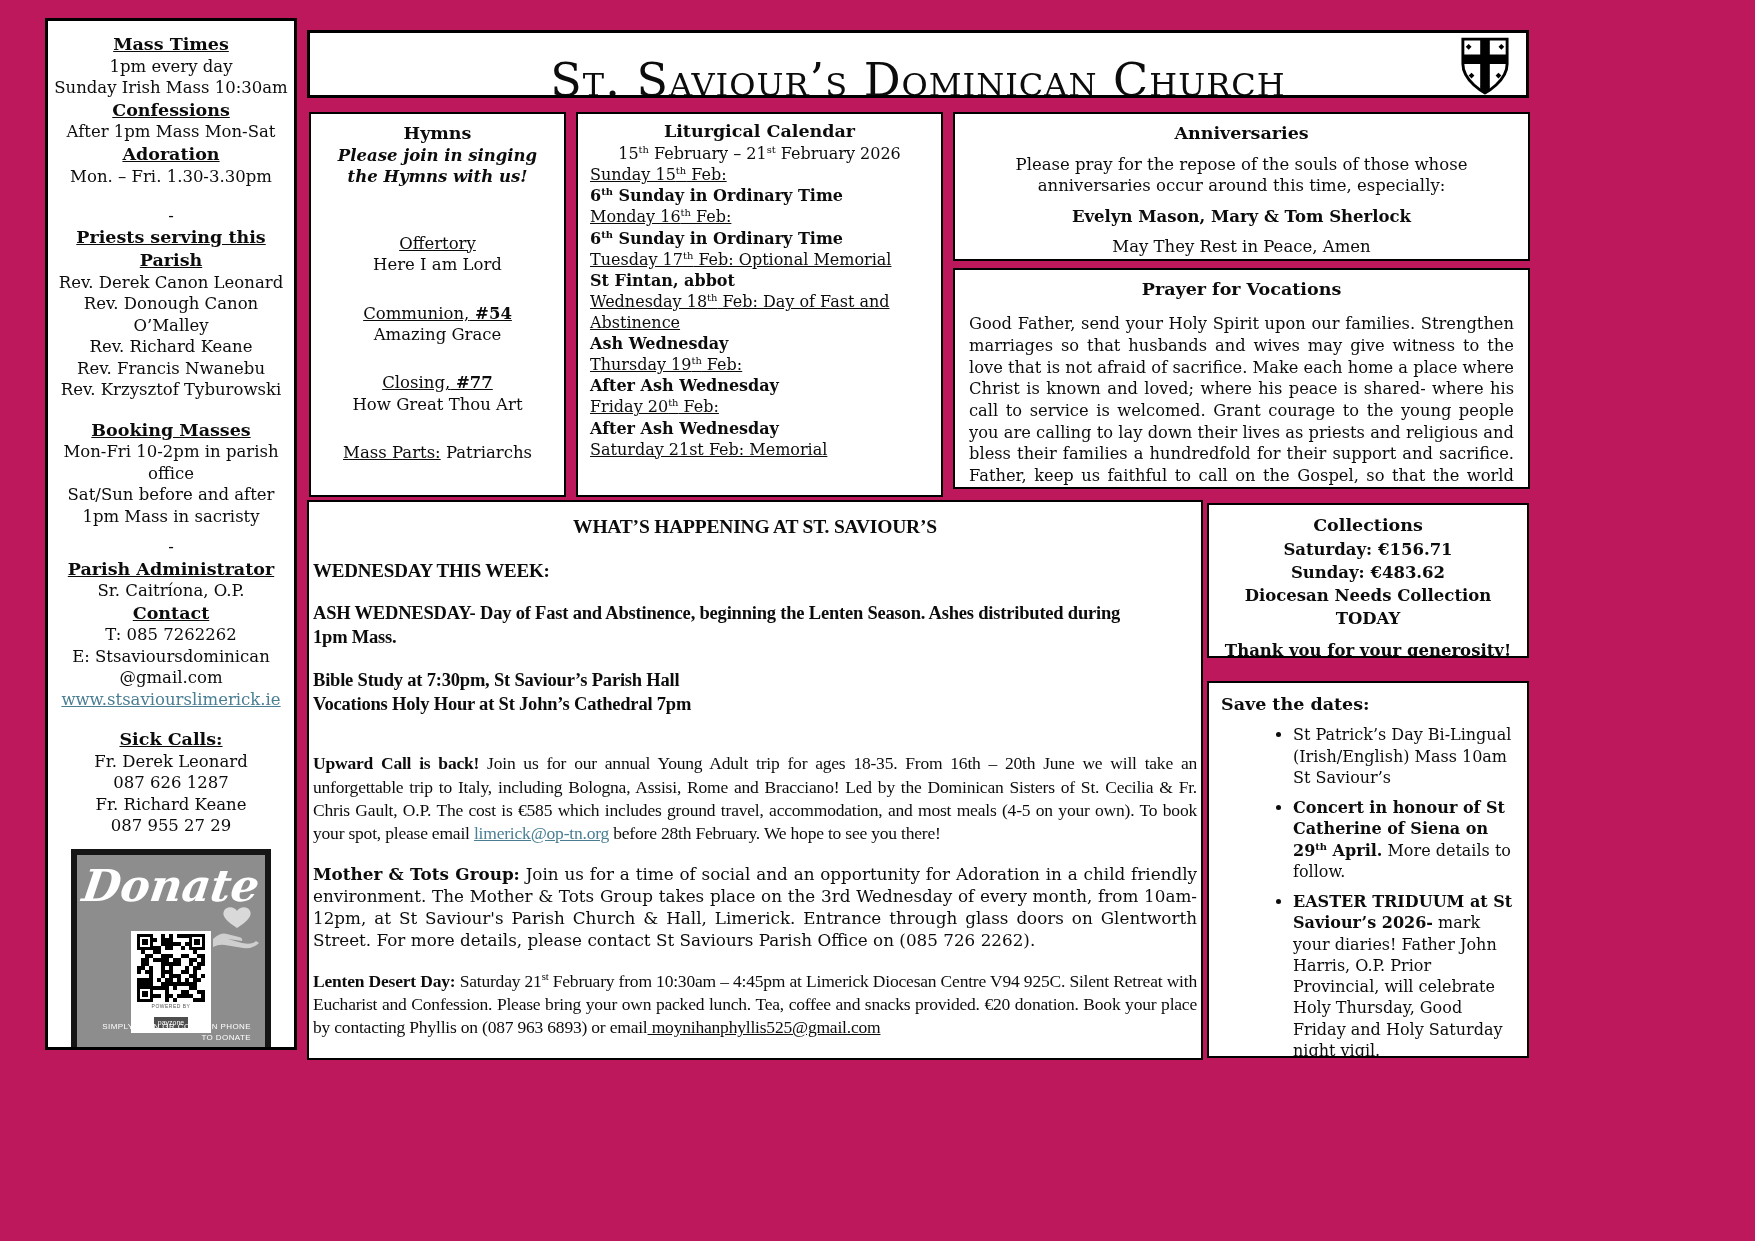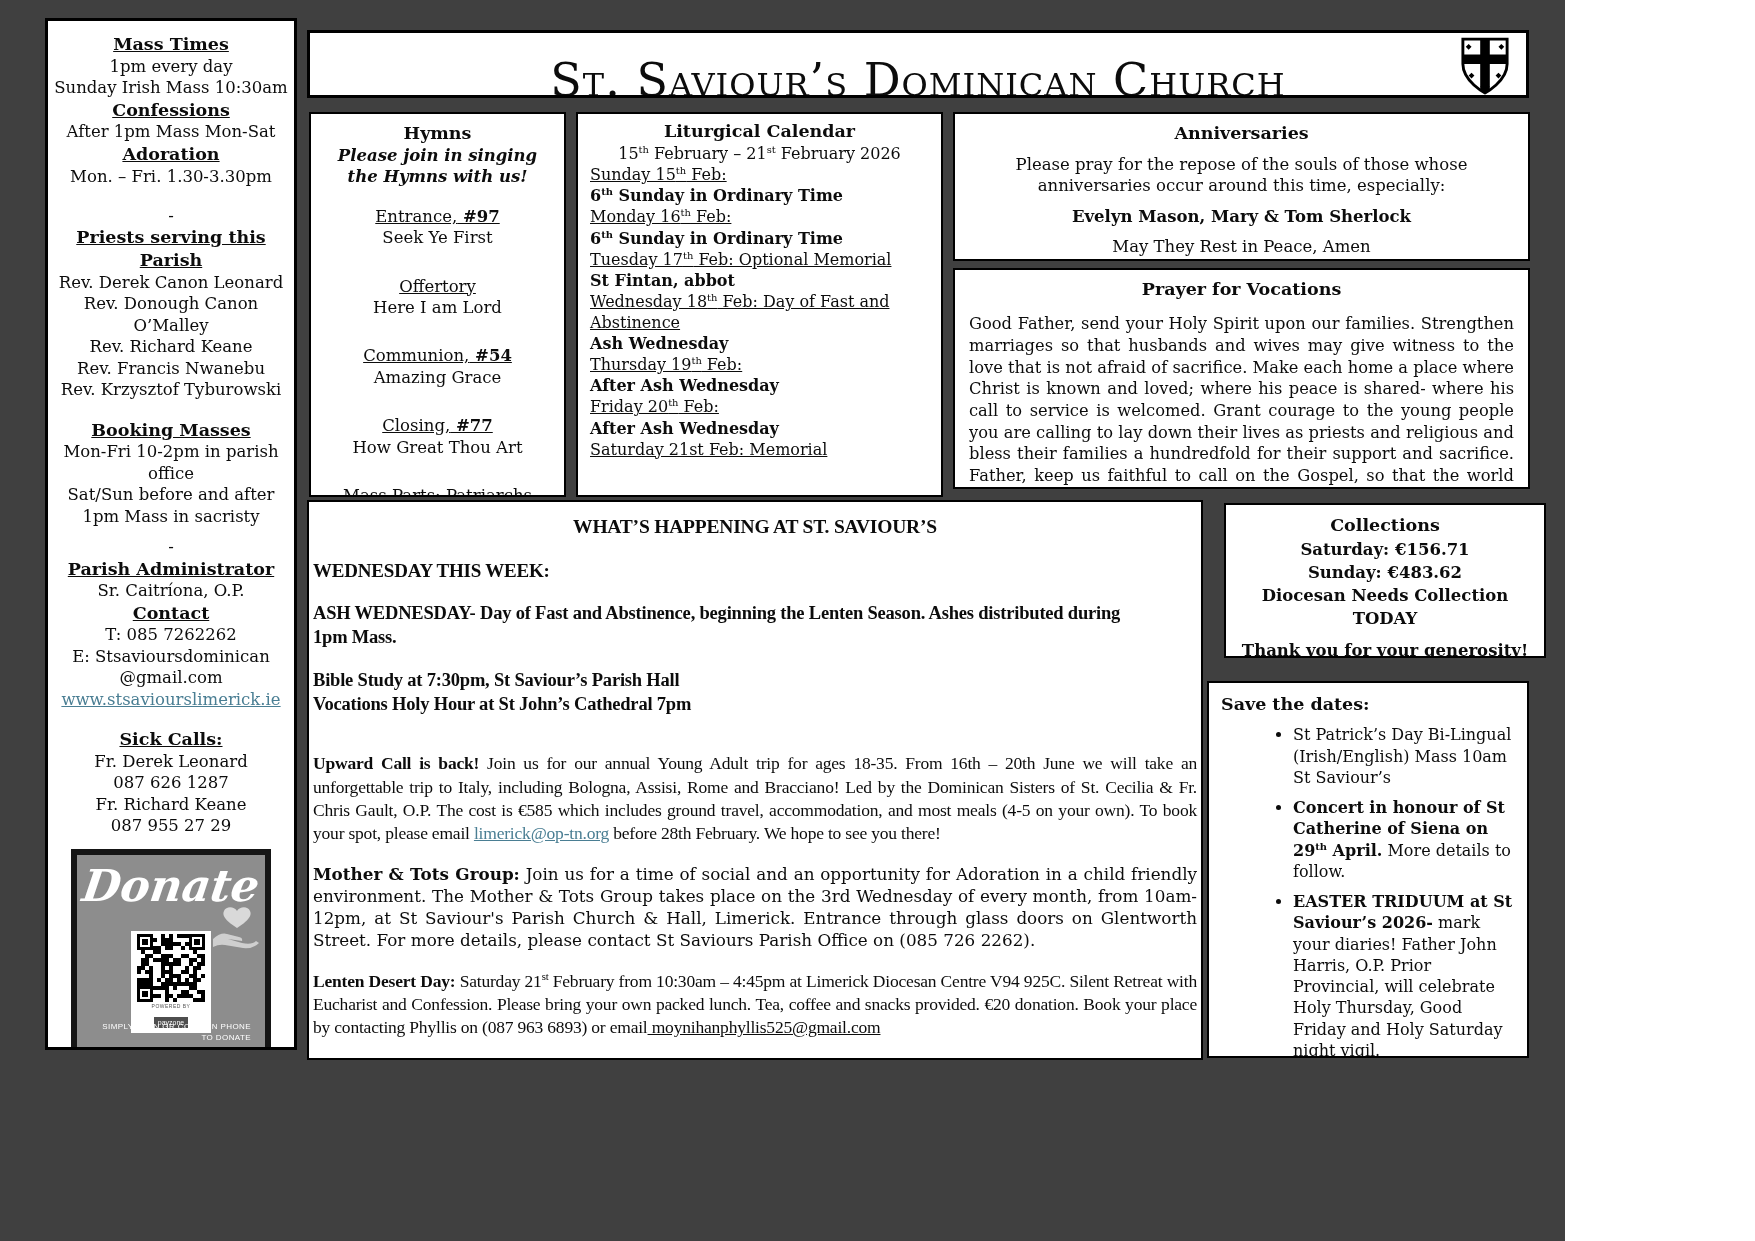--- a/index.html
+++ b/index.html
@@ -1,16 +1,16 @@
 <!DOCTYPE html>
 <html><head>
 <meta charset="utf-8">
 <style>
   html,body{margin:0;padding:0;background:#fff;}
-  .page{position:relative;width:1565px;height:1241px;background:#404040;color:#0c0c0c;
+  .page{position:relative;width:1755px;height:1241px;background:#be185d;color:#0c0c0c;
         font-family:"DejaVu Serif","Liberation Serif",serif;overflow:hidden;}
   .box{position:absolute;background:#fff;border:2px solid #000;box-sizing:border-box;overflow:hidden;}
   .thick{border-width:3px;}
   .u{text-decoration:underline;}
   .b{font-weight:bold;}
   .ctr{text-align:right;}
   .sp{height:18px;}
   .sp-s{height:9px;}
   sup{font-size:0.62em;line-height:0;}
 
@@ -73,21 +73,21 @@
 
   
   .happening{left:307px;top:500px;width:896px;height:560px;padding:12px 4px;font-size:17.5px;line-height:1.32;}
   .narrow{font-family:"Liberation Serif",serif;letter-spacing:-0.2px;}
   .happening .hh{font-weight:bold;font-size:19.5px;text-align:center;}
   .happening p{margin:0;}
   .just{text-align:justify;}
 
   
   .collections{left:1207px;top:503px;width:322px;height:155px;padding:8px 10px;text-align:center;
-               font-weight:bold;font-size:16.5px;line-height:1.4;margin-left:17px;}
+               font-weight:bold;font-size:16.5px;line-height:1.4;}
   .collections .hh{font-size:17.5px;}
 
   
   .savedates{left:1207px;top:681px;width:322px;height:377px;padding:10px 12px;font-size:16px;line-height:1.33;}
   .savedates .hh{font-weight:bold;font-size:17.5px;}
   .savedates ul{margin:8px 0 0;padding-left:72px;}
   .savedates li{margin-bottom:9px;}
 </style>
 </head>
 <body>
@@ -446,24 +446,20 @@
       <path d="M3 19 h46 v10 H3 Z" fill="#000"></path>
       <path d="M26 3 l4 6 h-8 Z M26 59 l-5-7 h10 Z" fill="#000"></path>
       <path d="M9 8 l3 3 -3 3 -3-3 Z M43 8 l3 3 -3 3 -3-3 Z M12 38 l3 3 -3 3 -3-3 Z M40 38 l3 3 -3 3 -3-3 Z" fill="#000"></path>
     </svg>
   </header>
 
   <section class="box hymns">
     <div class="hh">Hymns</div>
     <div class="sub">Please join in singing the Hymns with us!</div>
     <div class="sp"></div>
-    <div>
-      <span class="u"><span>Entrance,</span><span class="b"> #97</span></span>
-      <div>Seek Ye First</div>
-    </div>
     <div class="sp"></div>
       <div class="sp-s"></div>
     <div>
       <span class="u"><span>Offertory</span><span class="b"></span></span>
       <div>Here I am Lord</div>
     </div>
     <div class="sp"></div>
       <div class="sp-s"></div>
     <div>
       <span class="u"><span>Communion,</span><span class="b"> #54</span></span>

